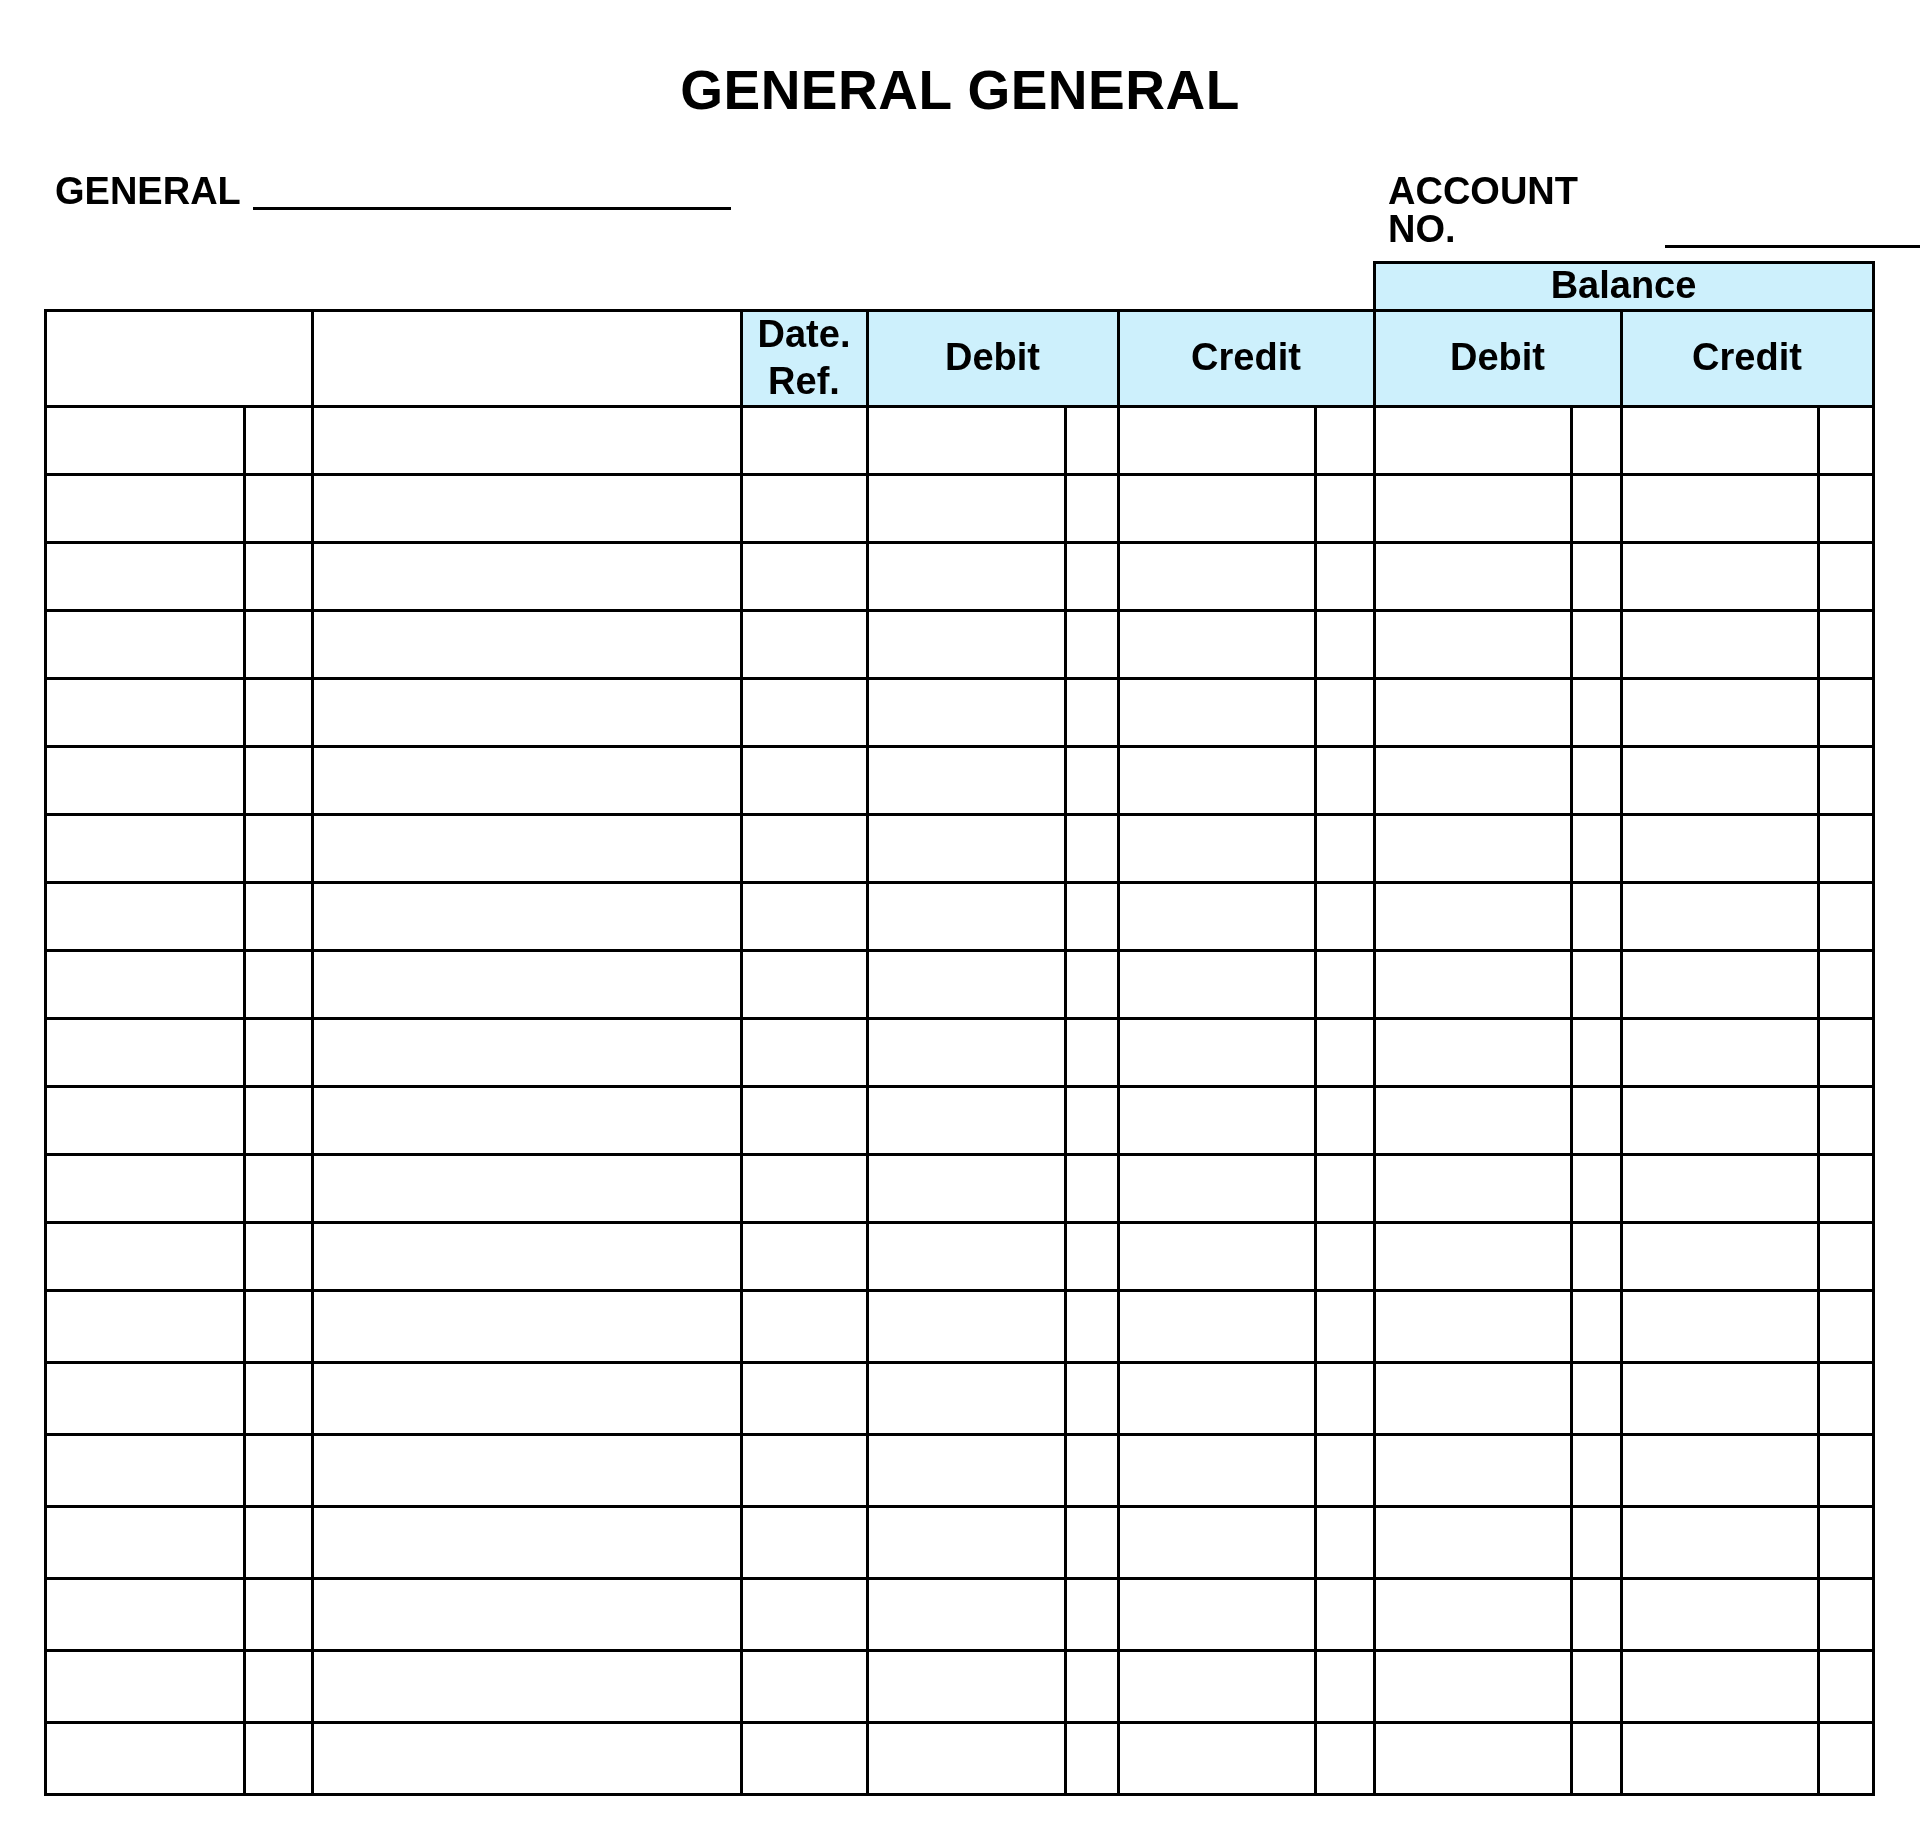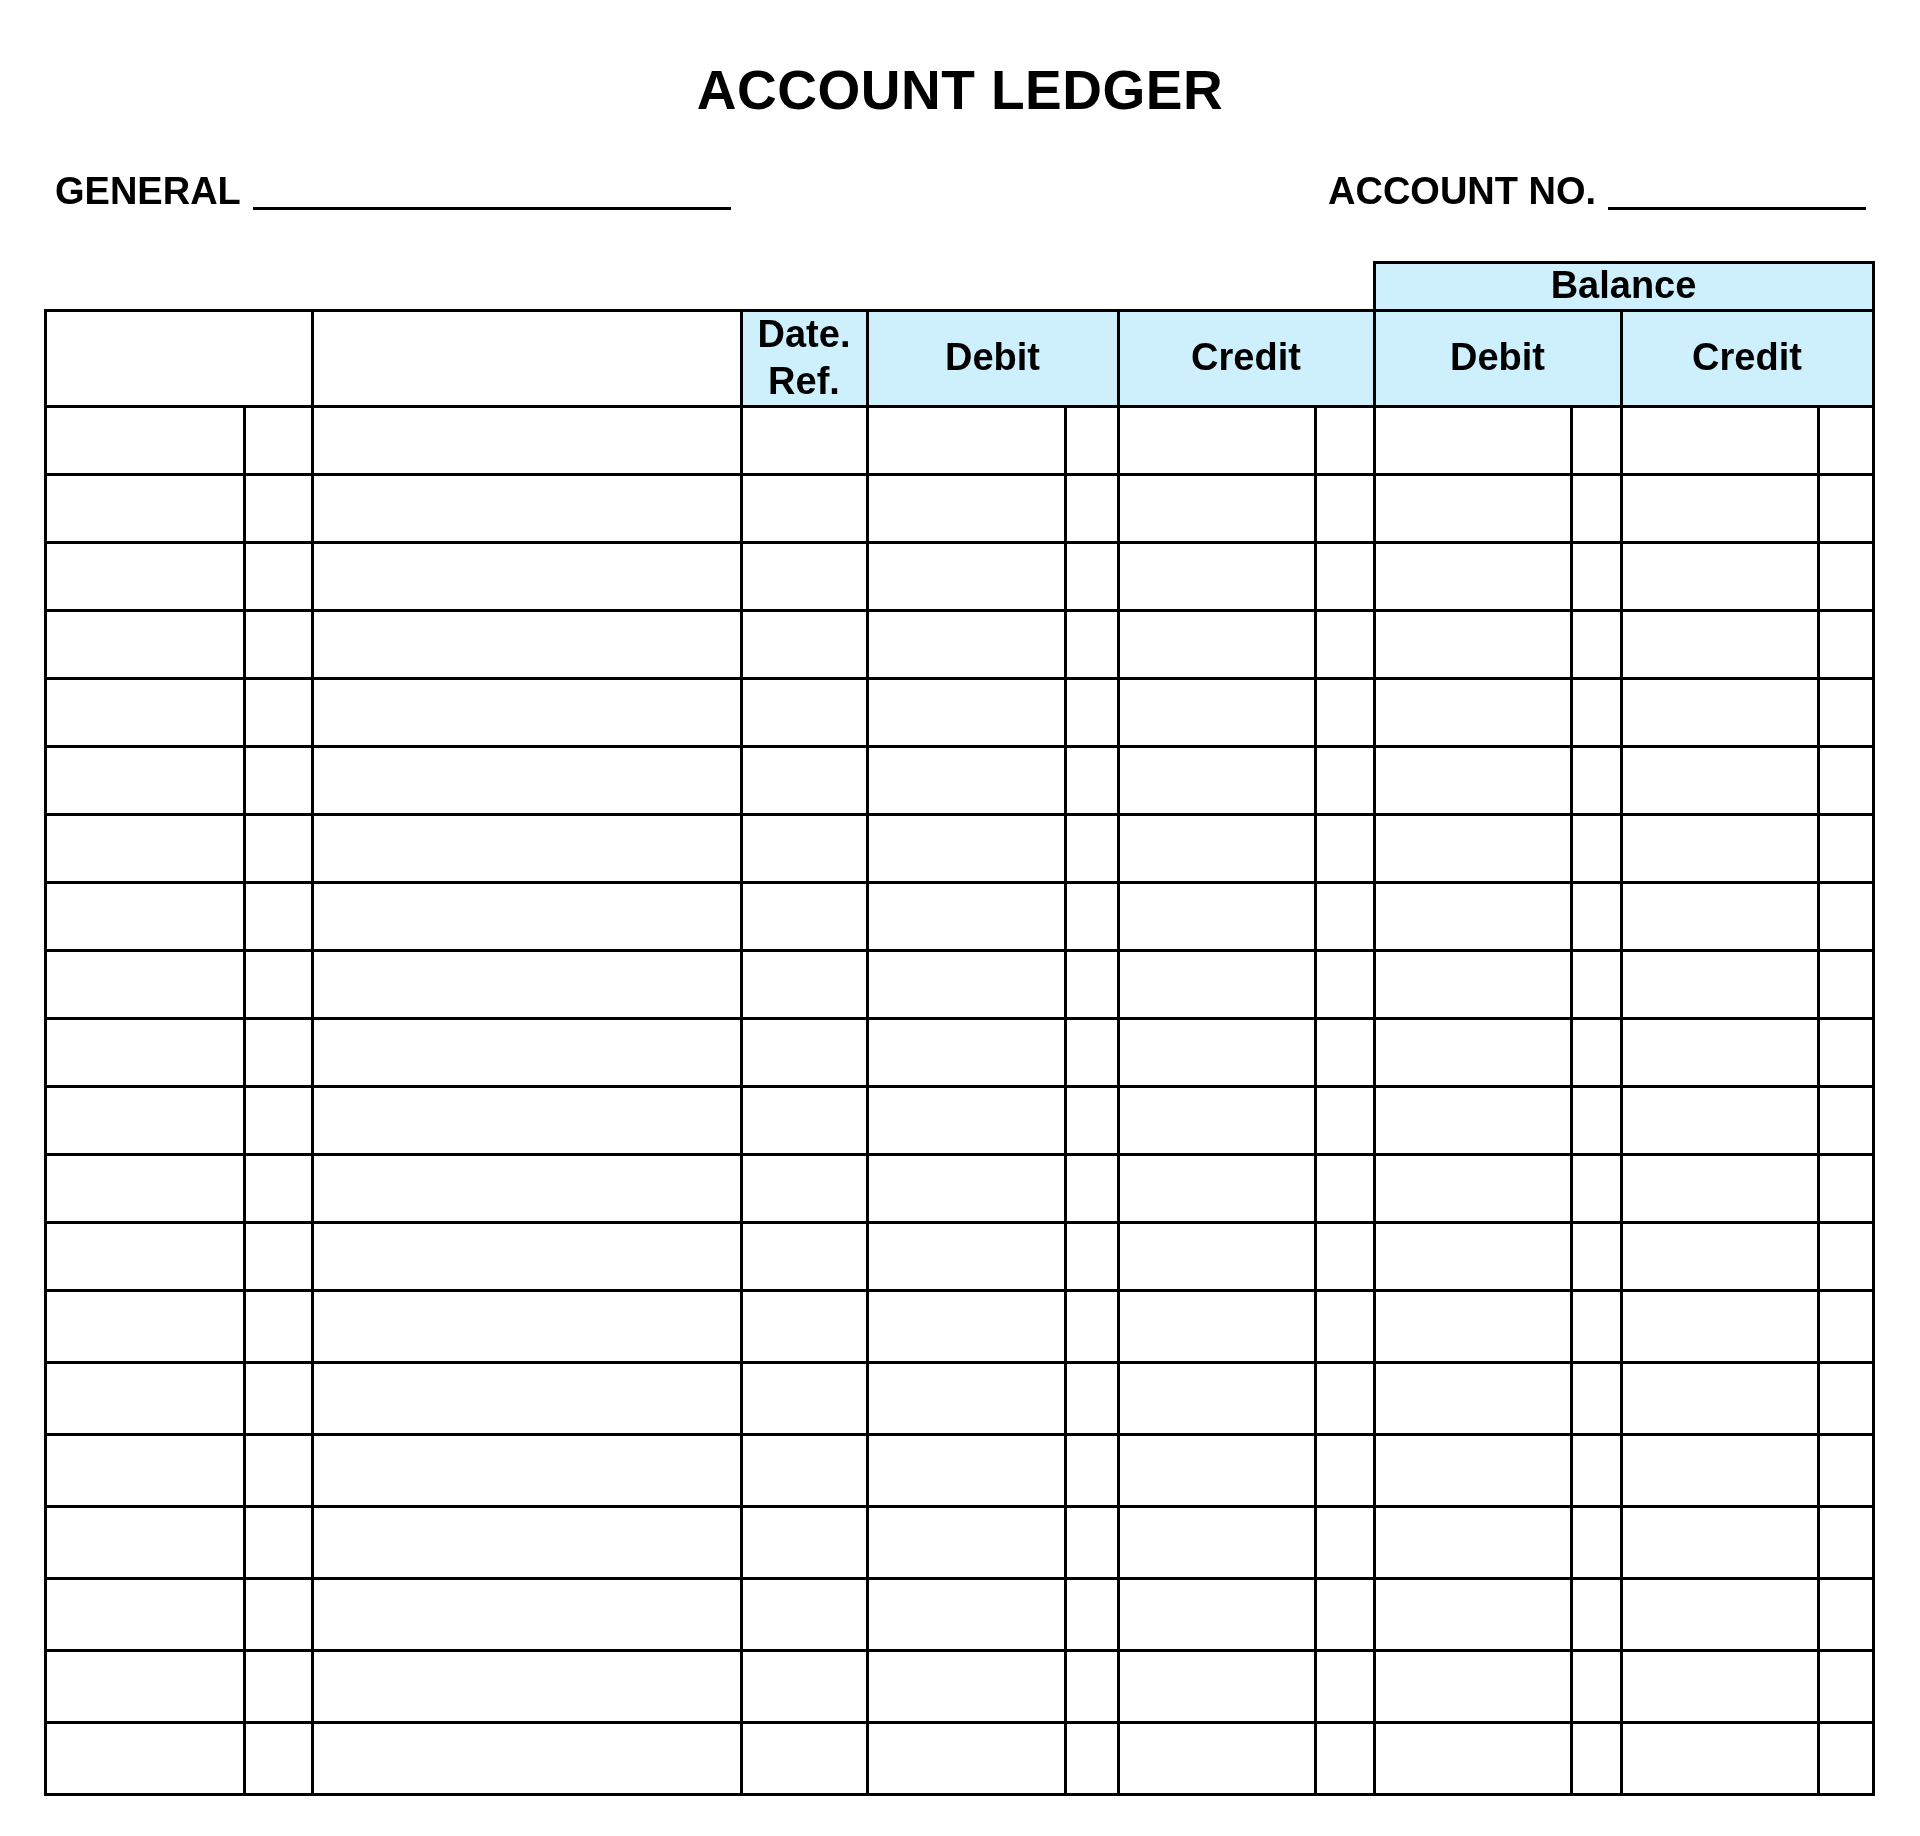--- a/index.html
+++ b/index.html
@@ -13,39 +13,39 @@
   }
   .field {
     position: absolute; display: flex; align-items: flex-end;
     font-weight: bold; font-size: 38px; line-height: 1;
   }
   .field .line {
     border-bottom: 3px solid #000; height: 0; margin-left: 12px; margin-bottom: 0px;
   }
   #acct { left: 55px; top: 172px; }
   #acct .line { width: 478px; }
-  #acctno { left: 1328px; top: 172px; }
+  #acctno { left: 1388px; top: 172px; }
   #acctno .line { width: 258px; }
 
   .grid { position: absolute; left: 0; top: 0; width: 1920px; height: 1496px; }
   .hdr-cell {
     position: absolute; background: #cdf0fc; box-sizing: border-box;
     display: flex; align-items: center; justify-content: center; text-align: center;
     font-weight: bold; font-size: 38px; line-height: 1.25;
   }
   .hline, .vline { position: absolute; background: #000; }
   .row {
     position: absolute; left: 45px; width: 1830px; box-sizing: border-box;
   }
   .cell { position: absolute; top: 0; bottom: 0; }
 </style>
 </head>
 <body>
 
-<div class="title">ACCOUNT LEDGER</div>
+<div class="title">GENERAL GENERAL</div>
 
 <div id="acct" class="field">
   <span>GENERAL</span>
   <span class="line"></span>
 </div>
 <div id="acctno" class="field">
   <span>ACCOUNT NO.</span>
   <span class="line"></span>
 </div>
 

